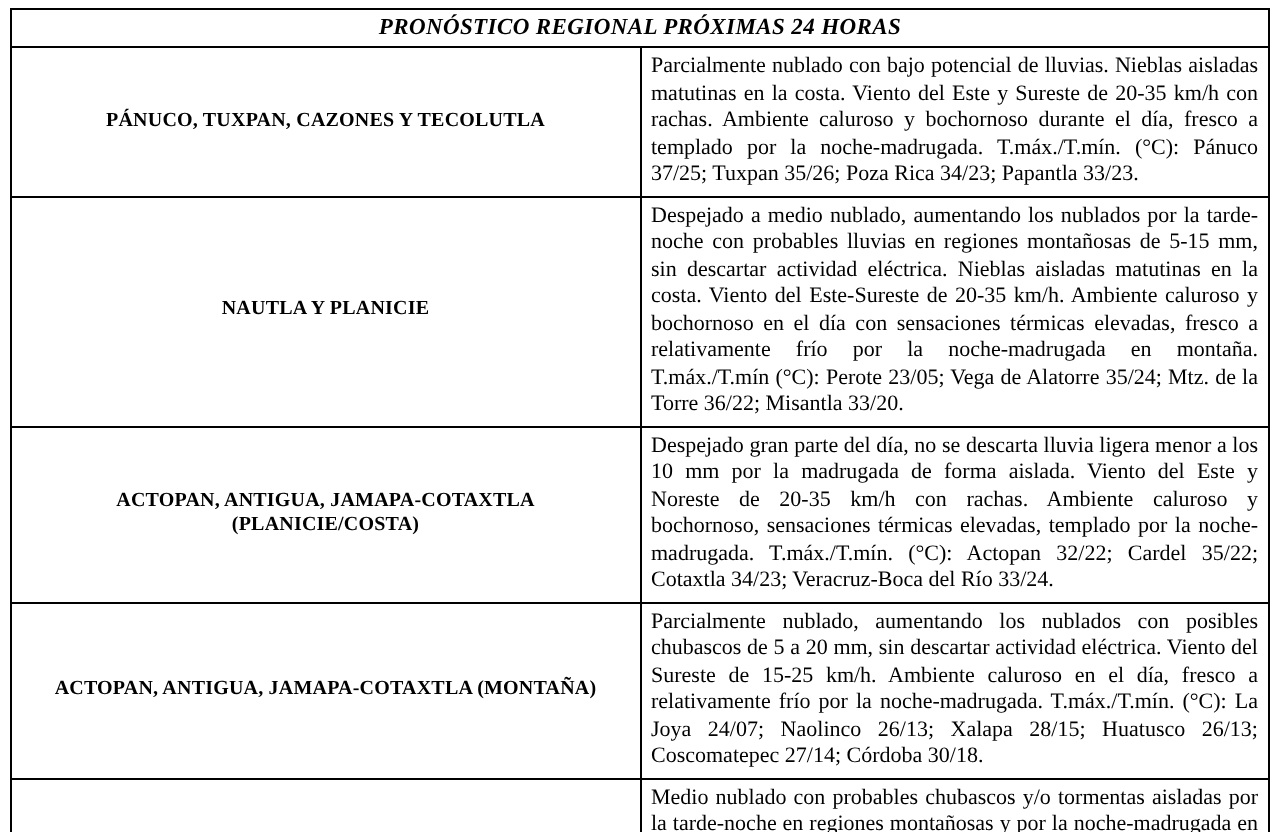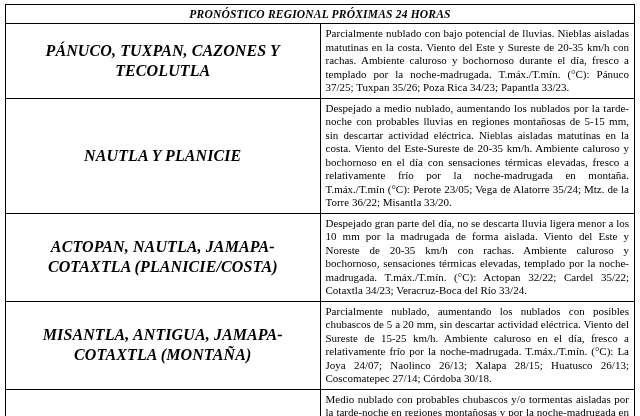--- a/index.html
+++ b/index.html
@@ -37,24 +37,23 @@
     font-style: italic;
     font-weight: bold;
     font-size: 11.5px;
     letter-spacing: 0.2px;
     padding: 5px 4px 5px 4px;
   }
   .region-cell {
     width: 118px;
     text-align: center;
     font-weight: bold;
-    font-size: 16px;
+    font-size: 10px;
     line-height: 1.25;
     letter-spacing: 0.1px;
-    font-style: italic;
   }
   .text-cell {
     text-align: justify;
     font-size: 11px;
     line-height: 1.23;
     font-family: Liberation Serif, serif;
   }
 </style>
 </head>
 <body>
@@ -67,25 +66,25 @@
       </tr>
       <tr>
         <td class="region-cell">PÁNUCO, TUXPAN, CAZONES Y TECOLUTLA</td>
         <td class="text-cell">Parcialmente nublado con bajo potencial de lluvias. Nieblas aisladas matutinas en la costa. Viento del Este y Sureste de 20-35 km/h con rachas. Ambiente caluroso y bochornoso durante el día, fresco a templado por la noche-madrugada. T.máx./T.mín. (°C): Pánuco 37/25; Tuxpan 35/26; Poza Rica 34/23; Papantla 33/23.</td>
       </tr>
       <tr>
         <td class="region-cell">NAUTLA Y PLANICIE</td>
         <td class="text-cell">Despejado a medio nublado, aumentando los nublados por la tarde-noche con probables lluvias en regiones montañosas de 5-15 mm, sin descartar actividad eléctrica. Nieblas aisladas matutinas en la costa. Viento del Este-Sureste de 20-35 km/h. Ambiente caluroso y bochornoso en el día con sensaciones térmicas elevadas, fresco a relativamente frío por la noche-madrugada en montaña. T.máx./T.mín (°C): Perote 23/05; Vega de Alatorre 35/24; Mtz. de la Torre 36/22; Misantla 33/20.</td>
       </tr>
       <tr>
-        <td class="region-cell">ACTOPAN, NAUTLA, JAMAPA-COTAXTLA (PLANICIE/COSTA)</td>
+        <td class="region-cell">ACTOPAN, ANTIGUA, JAMAPA-COTAXTLA (PLANICIE/COSTA)</td>
         <td class="text-cell">Despejado gran parte del día, no se descarta lluvia ligera menor a los 10 mm por la madrugada de forma aislada. Viento del Este y Noreste de 20-35 km/h con rachas. Ambiente caluroso y bochornoso, sensaciones térmicas elevadas, templado por la noche-madrugada. T.máx./T.mín. (°C): Actopan 32/22; Cardel 35/22; Cotaxtla 34/23; Veracruz-Boca del Río 33/24.</td>
       </tr>
       <tr>
-        <td class="region-cell">MISANTLA, ANTIGUA, JAMAPA-COTAXTLA (MONTAÑA)</td>
+        <td class="region-cell">ACTOPAN, ANTIGUA, JAMAPA-COTAXTLA (MONTAÑA)</td>
         <td class="text-cell">Parcialmente nublado, aumentando los nublados con posibles chubascos de 5 a 20 mm, sin descartar actividad eléctrica. Viento del Sureste de 15-25 km/h. Ambiente caluroso en el día, fresco a relativamente frío por la noche-madrugada. T.máx./T.mín. (°C): La Joya 24/07; Naolinco 26/13; Xalapa 28/15; Huatusco 26/13; Coscomatepec 27/14; Córdoba 30/18.</td>
       </tr>
       <tr>
         <td class="region-cell">PAPALOAPAN</td>
         <td class="text-cell">Medio nublado con probables chubascos y/o tormentas aisladas por la tarde-noche en regiones montañosas y por la noche-madrugada en costa con acumulados de 5-15 mm y algunas mayores a 25 mm. Viento del Noreste de 20-35 km/h. Ambiente caluroso y bochornoso en el día con sensaciones térmicas elevadas, fresco a relativamente frío por la noche-madrugada en montaña. T.máx./T.mín. (°C): Orizaba 28/16; Tierra Blanca 35/22; Cosamaloapan 35/23; Alvarado 32/24; A.R. Cabada 34/23; Catemaco 31/20; S. J. Evangelista 35/22.</td>
       </tr>
 
     </tbody>
   </table>
 </div>

